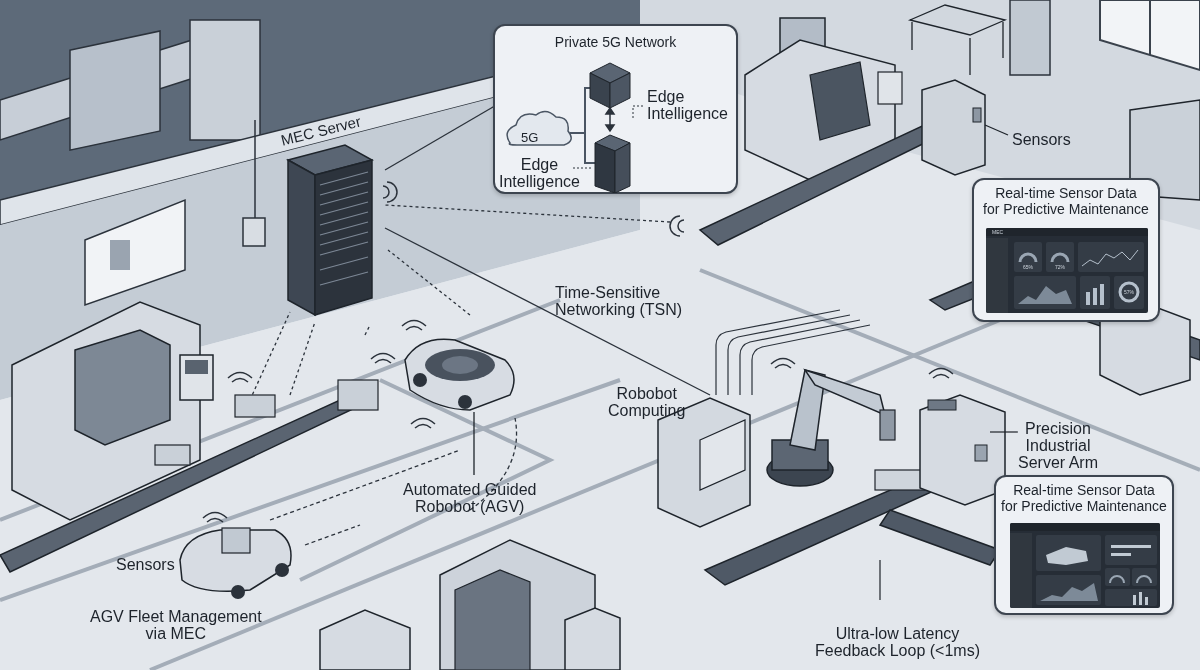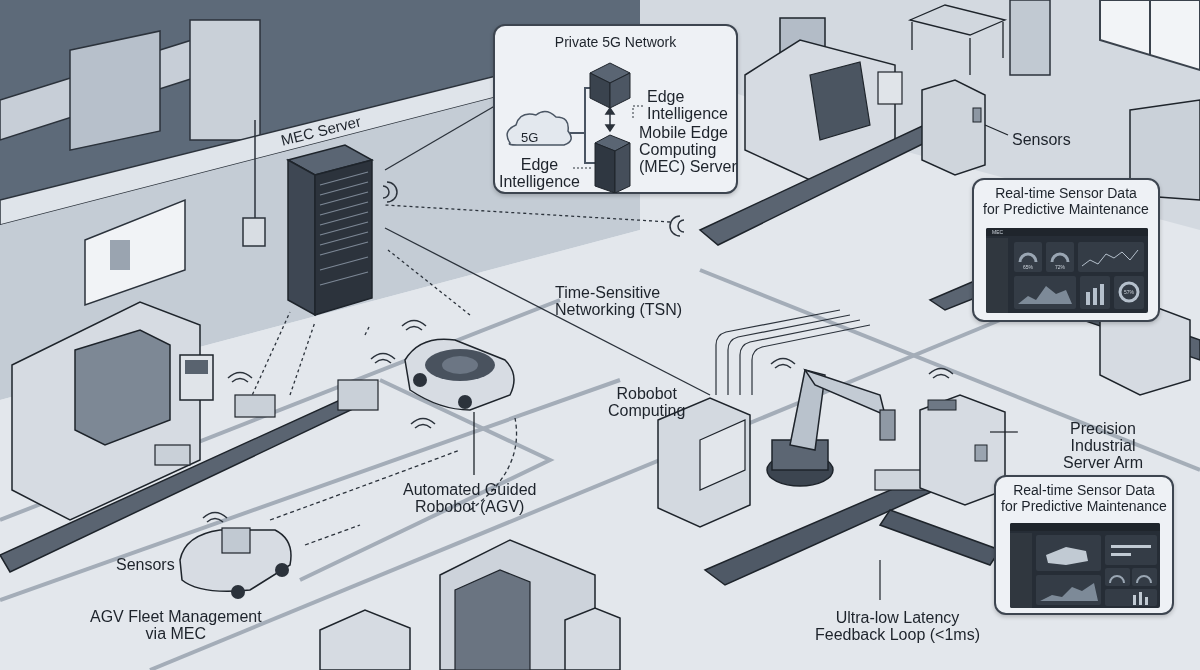--- a/index.html
+++ b/index.html
@@ -245,25 +245,20 @@
     </g>
     <line x1="138" y1="70" x2="138" y2="58" stroke="#2b323b" stroke-dasharray="2,2"></line>
     <line x1="138" y1="58" x2="148" y2="58" stroke="#2b323b" stroke-dasharray="2,2"></line>
     <line x1="78" y1="120" x2="98" y2="120" stroke="#2b323b" stroke-dasharray="2,2"></line>
   </svg>
   <div class="label" style="left:26px;top:103px;font-size:13px;">5G</div>
   <div class="label left" style="left:152px;top:62px;">
     <div>Edge</div>
     <div>Intelligence</div>
   </div>
-  <div class="label left" style="left:144px;top:98px;">
-    <div>Mobile Edge</div>
-    <div>Computing</div>
-    <div>(MEC) Server</div>
-  </div>
   <div class="label" style="left:4px;top:130px;">
     <div>Edge</div>
     <div>Intelligence</div>
   </div>
 </div>
 
 <div class="label left" style="left:555px;top:284px;">
   <div>Time-Sensitive</div>
     <div>Networking (TSN)</div>
 </div>
@@ -274,26 +269,26 @@
 <div class="label" style="left:403px;top:481px;">
   <div>Automated Guided</div>
     <div>Robobot (AGV)</div>
 </div>
 <div class="label" style="left:116px;top:556px;">Sensors</div>
 <div class="label" style="left:90px;top:608px;">
   <div>AGV Fleet Management</div>
     <div>via MEC</div>
 </div>
 <div class="label" style="left:1012px;top:131px;">Sensors</div>
-<div class="label" style="left:1018px;top:420px;margin-left:45px;">
+<div class="label" style="left:1018px;top:420px;">
   <div>Precision</div>
     <div>Industrial</div>
     <div>Server Arm</div>
 </div>
-<div class="label" style="left:815px;top:609px;">
+<div class="label" style="left:815px;top:625px;">
   <div>Ultra-low Latency</div>
     <div>Feedback Loop (&lt;1ms)</div>
 </div>
 
 <div class="callout" style="left:972px;top:178px;width:188px;height:144px;">
   <div class="callout-title" style="margin-top:5px;">
     <div>Real-time Sensor Data</div>
       <div>for Predictive Maintenance</div>
   </div>
   <div class="dash" style="left:12px;top:48px;width:162px;height:85px;">

